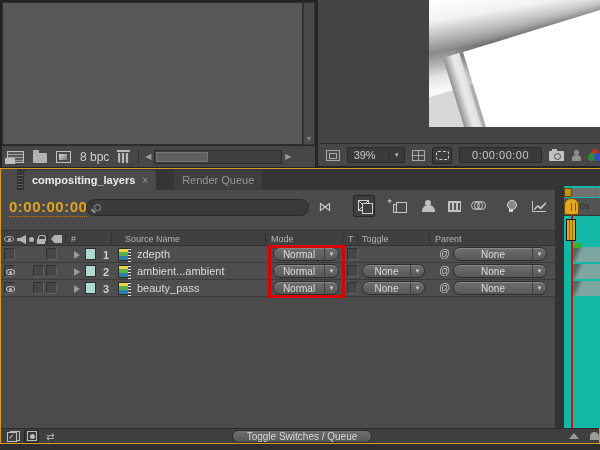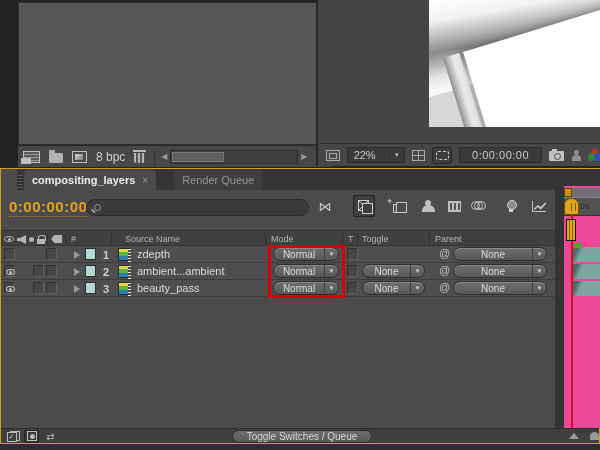--- a/index.html
+++ b/index.html
@@ -2,21 +2,21 @@
 <html><head>
 <meta charset="utf-8">
 <style>
   * { margin:0; padding:0; box-sizing:border-box; }
   html,body { width:600px; height:450px; overflow:hidden; background:#232323;
               font-family:"Liberation Sans", sans-serif; }
   .abs { position:absolute; }
   #stage { position:relative; width:600px; height:450px; background:#232323; }
 
   
-  #proj { left:18px; top:2px; width:312px; height:164px; background:#be185d; }
+  #proj { left:2px; top:2px; width:312px; height:164px; background:#be185d; }
   #proj-content { left:0; top:0; width:301px; height:143px; background:#575757; border:1px solid #2e2e2e; }
   #proj-vscroll { left:301px; top:0; width:12px; height:143px; background:#4a4a4a; border:1px solid #353535; }
   #proj-vscroll .arr { position:absolute; bottom:2px; left:1px; width:8px; color:#8a8a8a; font-size:7px; text-align:center; }
   #proj-footer { left:0; top:143px; width:313px; height:22px; background:#474747; border-top:1px solid #2a2a2a;
                  display:flex; align-items:center; gap:9px; padding-left:5px; }
   .bpc { font-size:12px; color:#cfcfcf; }
   .hscroll { display:flex; align-items:center; height:16px; border-left:1px solid #333; padding-left:3px; }
   .hscroll .btn { width:12px; font-size:8px; color:#9a9a9a; text-align:center; }
   .hscroll .track { width:128px; height:14px; background:#3e3e3e; border:1px solid #2c2c2c; position:relative; }
   .hscroll .thumb { position:absolute; left:1px; top:1px; width:52px; height:10px; background:#5f5f5f; border:1px solid #777; }
@@ -153,21 +153,21 @@
   .tbox { position:absolute; left:346px; top:2px; width:11px; height:12px; background:#464646;
           border:1px solid; border-color:#2f2f2f #606060 #606060 #2f2f2f; }
   .dd-trk { left:361px; top:1px; width:63px; }
   .whip { position:absolute; left:438px; top:1px; font-size:11px; color:#c0c0c0; }
   .dd-parent { left:452px; top:1px; width:94px; }
 
   #redrect { left:267px; top:76px; width:77px; height:53px; border:3px solid #d80000; z-index:30; }
 
   
   #col-div { left:554px; top:17px; width:9px; height:242px; background:#333; }
-  #strip { left:563px; top:17px; width:36px; height:242px; background:#ec4899; overflow:hidden; }
+  #strip { left:563px; top:17px; width:36px; height:242px; background:#14b8a6; overflow:hidden; }
   .workbar { position:absolute; left:0; top:2px; width:36px; height:9px; background:#707070; border-radius:3px; }
   .workbar-gold { position:absolute; left:0; top:2px; width:8px; height:9px; background:#c8920f; border:1px solid #5a4a00; }
   .rulerbg { position:absolute; left:0; top:12px; width:36px; height:18px; background:#535353; border-bottom:1px solid #333; }
   .ruler0 { position:absolute; left:16px; top:15px; font-size:9px; color:#2c2c2c; }
   .cti-head { position:absolute; left:0; top:12px; width:15px; height:17px; background:#e2a71e;
               border:1px solid #6b4e00; border-radius:7px 7px 2px 2px; z-index:5;
               background-image:repeating-linear-gradient(90deg,transparent 0 3px,#7a5c00 3px 4px);
               background-size:9px 8px; background-position:3px 4px; background-repeat:no-repeat; }
   .cti-tail { position:absolute; left:2px; top:33px; width:10px; height:22px; background:#e2a71e; border:1px solid #151515;
               background-image:repeating-linear-gradient(90deg,#e2a71e 0 2px,#8a6a00 2px 3px); z-index:5; }
@@ -228,21 +228,21 @@
     <div id="comp-content" class="abs">
       <div id="ao-image" class="abs">
         <div class="page-base"></div>
         <div class="page-edge"></div>
         <div class="page-main"></div>
       </div>
     </div>
     <div id="comp-footer" class="abs">
       <span class="ic ic-roi"></span>
       <span class="zoom-dd">
-        <span class="lbl">22%</span>
+        <span class="lbl">39%</span>
         <span class="arr">▼</span>
       </span>
       <span class="ic ic-grid"></span>
       <span class="mask-wrap">
         <span class="ic ic-mask"></span>
       </span>
       <span class="tc-box">0:00:00:00</span>
       <span class="ic ic-cam"></span>
       <span class="ic ic-person"></span>
       <span class="ic ic-rgb">

